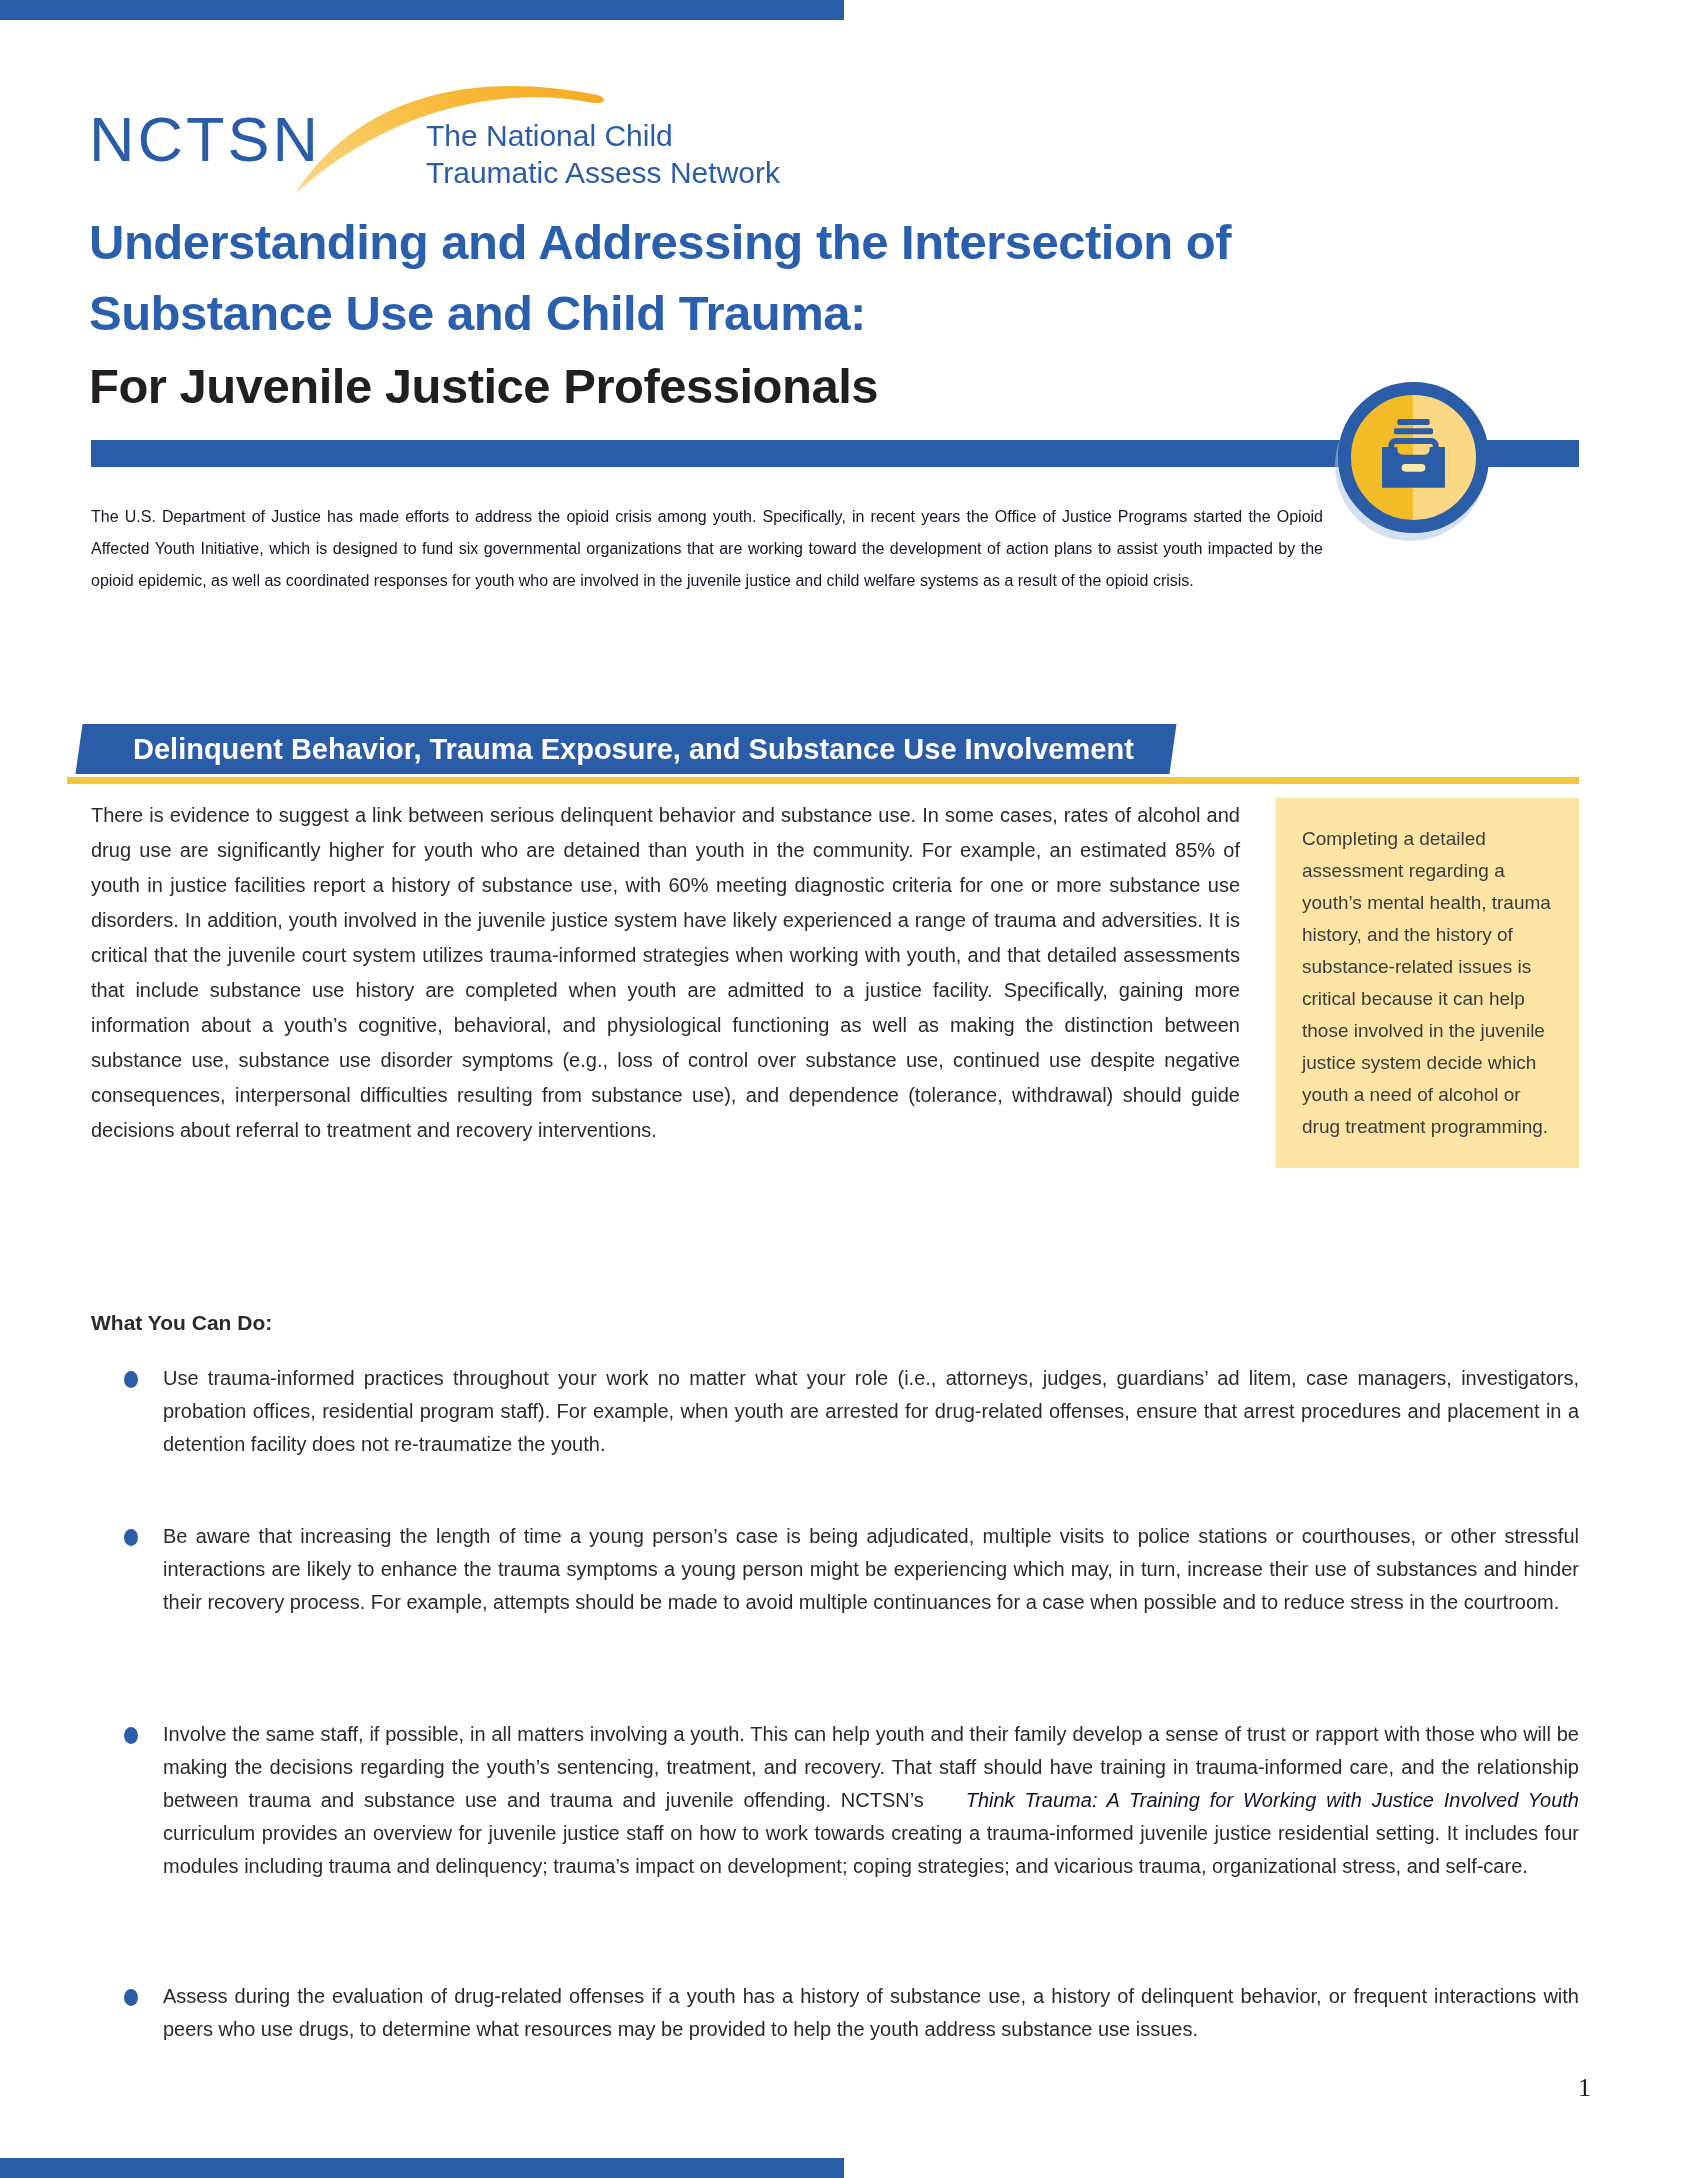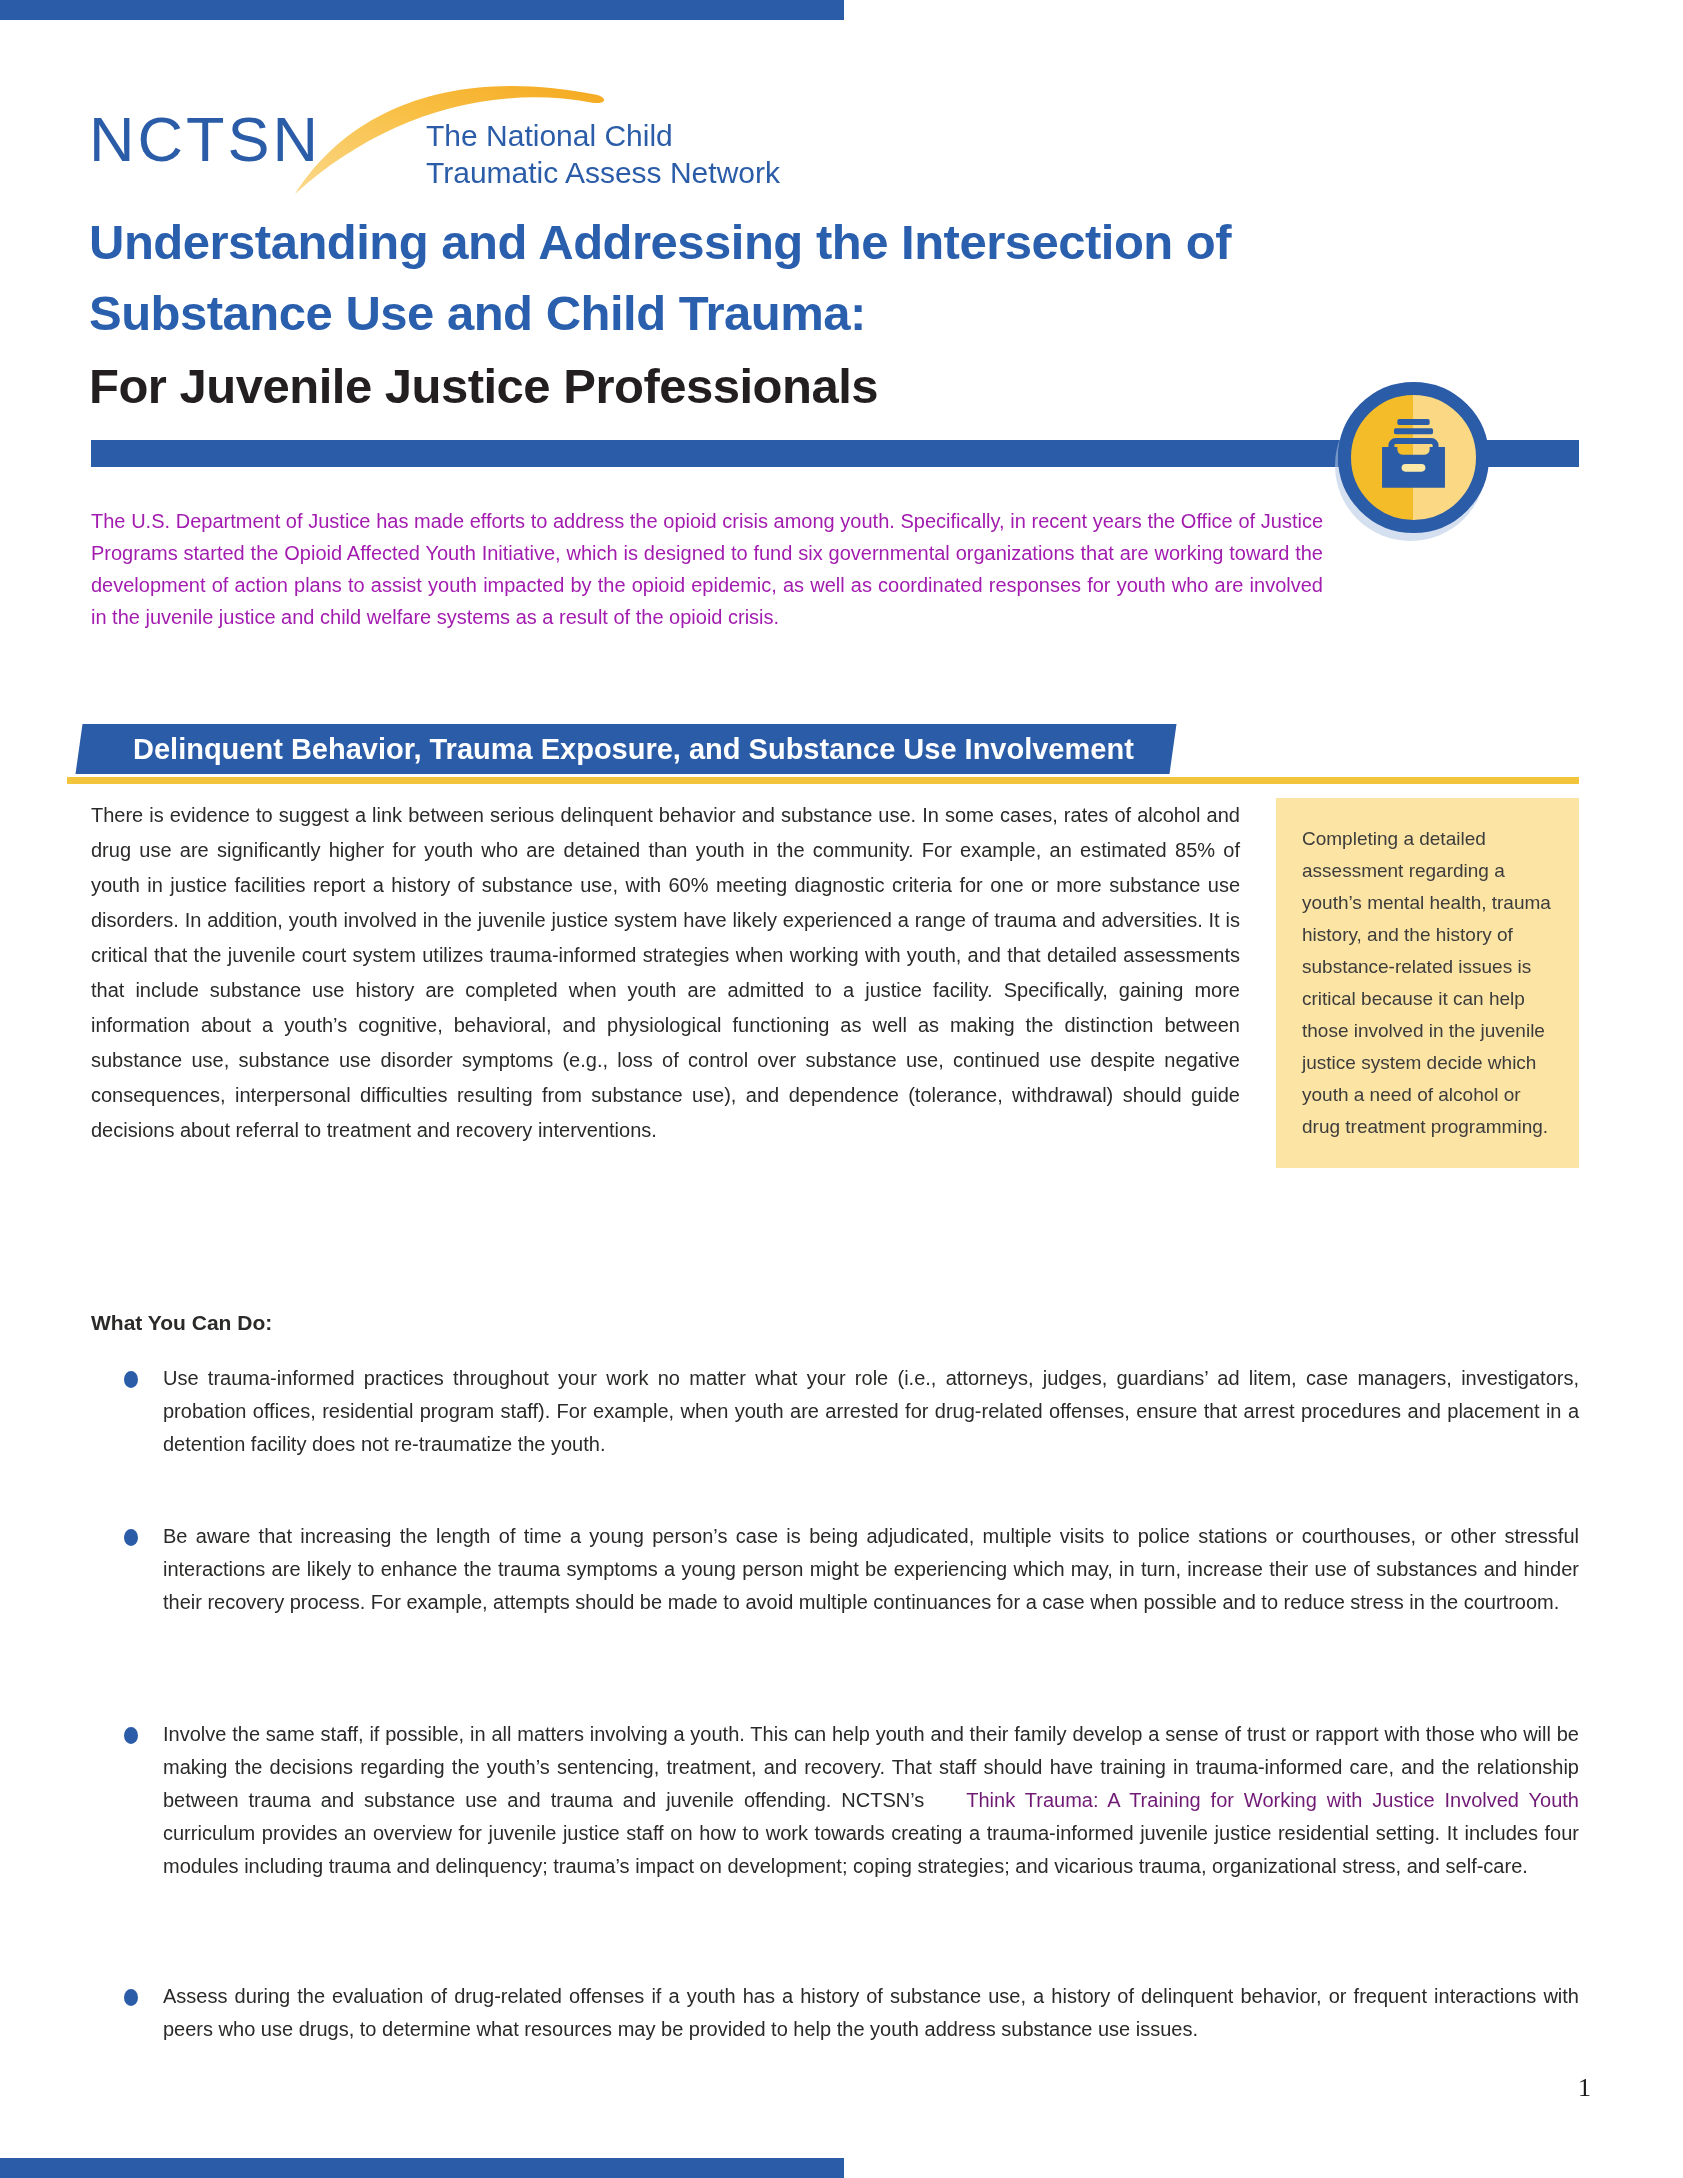--- a/index.html
+++ b/index.html
@@ -34,21 +34,21 @@
     position:absolute;left:1338px;top:382px;width:125px;height:125px;
     border:13px solid #2b5ca8;border-radius:50%;
     background:linear-gradient(90deg,#f5bc2a 0 50%,#fbd883 50% 100%);
     box-shadow:-3px 8px 0 rgba(176,196,226,0.55);
   }
   .badge svg{position:absolute;left:20px;top:18px;width:85px;height:85px;}
 
   
   .intro{
     position:absolute;left:91px;top:485px;width:1455px;
-    font-size:20px;line-height:32px;text-align:justify;color:#a21caf;
+    font-size:16px;line-height:32px;text-align:justify;color:#0f172a;
   }
   .intro-spacer{float:right;width:223px;height:69px;}
 
   
   .banner{
     position:absolute;left:79px;top:724px;width:1094px;height:50px;
     background:#2b5ca8;transform:skewX(-8deg);
   }
   .banner-label{
     display:block;transform:skewX(8deg);
@@ -80,21 +80,21 @@
     font-size:20px;line-height:33px;text-align:justify;color:#2b2a29;
   }
   .bullets li{position:relative;padding-left:72px;}
   .bullets li.b1{min-height:158px;}
   .bullets li.b2{min-height:198px;}
   .bullets li.b3{min-height:262px;}
   .dot{
     position:absolute;left:33px;top:9px;width:14px;height:17px;
     border-radius:50%;background:#2b5ca8;
   }
-  .doc-link{color:#701a75;margin-left:32px;}
+  .doc-link{color:#0f172a;font-style:italic;margin-left:32px;}
 
   .page-num{
     position:absolute;left:1578px;top:2073px;
     font-family:"Liberation Serif", serif;font-size:26px;color:#1a1a1a;
   }
 </style>
 </head>
 <body>
 
 <div class="page">

